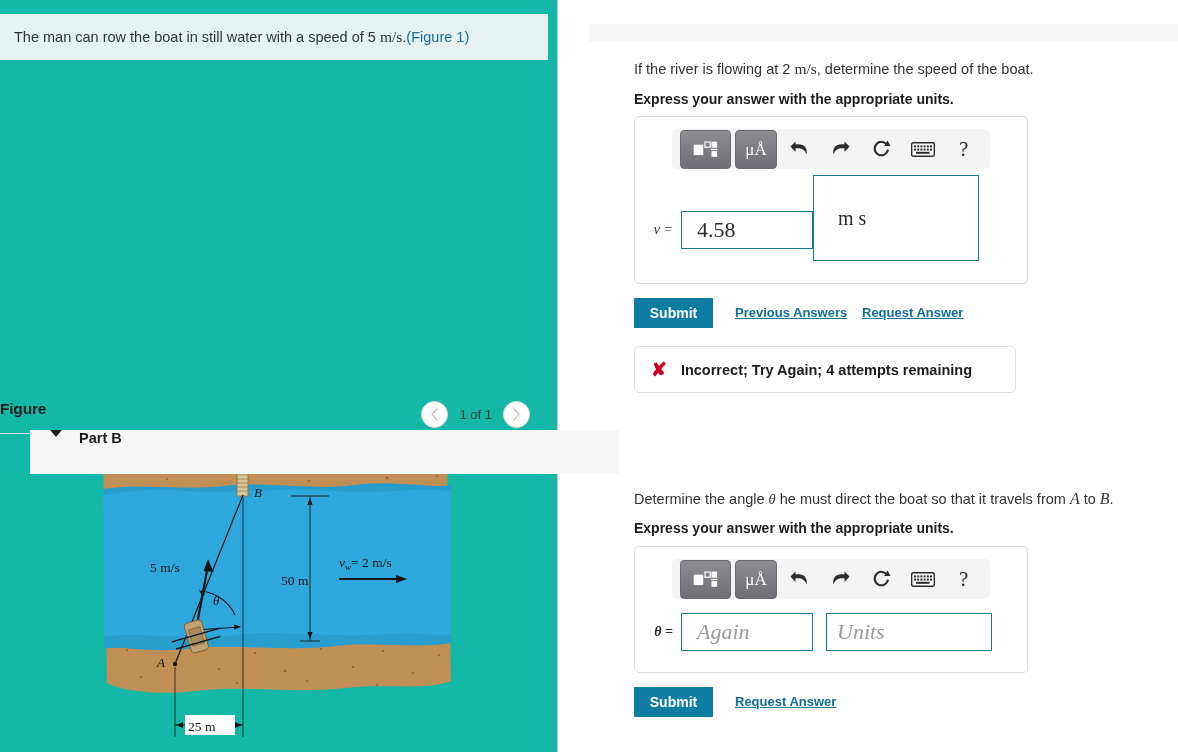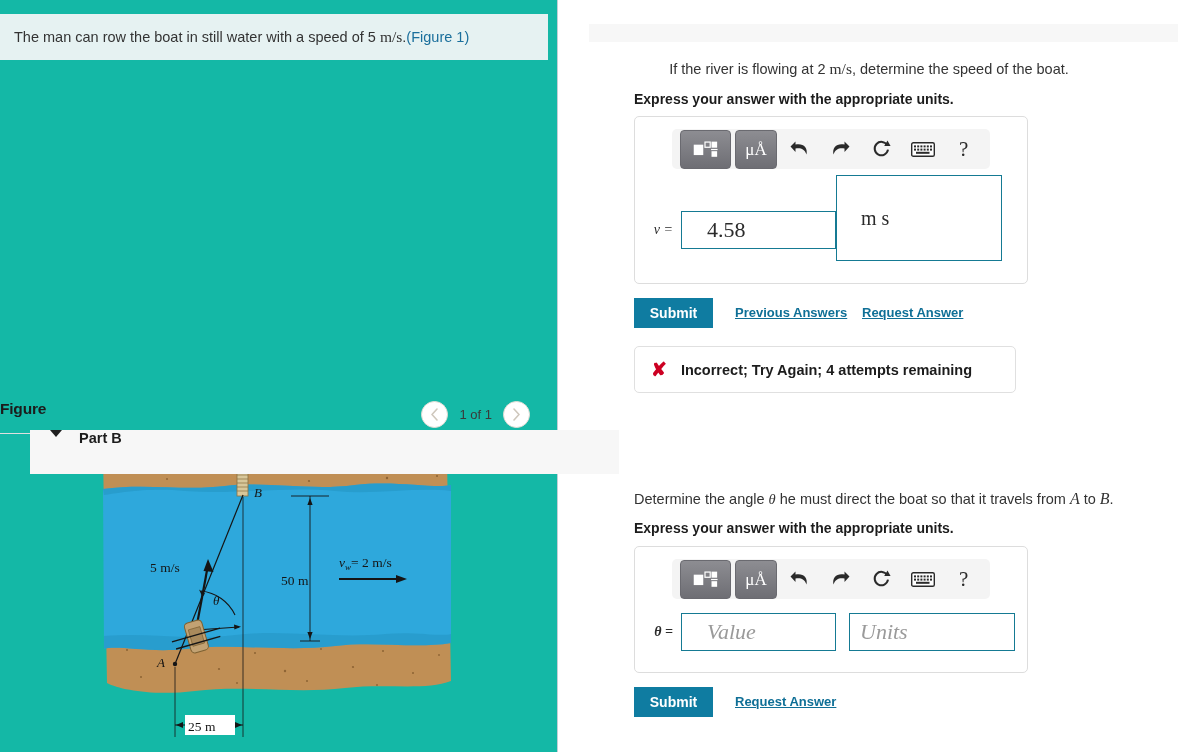--- a/index.html
+++ b/index.html
@@ -195,28 +195,28 @@
     width: 46px;
     text-align: right;
     padding-right: 8px;
     font-family: "Liberation Serif", serif;
     font-style: italic;
     font-size: 14px;
     color: #2b2b2b;
     box-sizing: border-box;
   }
   .value-field {
-    width: 155px;
+    width: 132px;
     height: 38px;
     border: 1px solid #157a93;
     background: #fff;
     font-family: "Liberation Serif", serif;
     font-size: 22px;
     color: #2b2b2b;
-    padding-left: 25px;
+    padding-left: 15px;
     box-sizing: border-box;
     display: flex;
     align-items: center;
   }
   .value-field.placeholder, .units-field.placeholder {
     color: #9a9a9a;
     font-style: italic;
   }
   .units-field {
     width: 166px;
@@ -442,21 +442,21 @@
         <rect x="90" y="270" width="50" height="20" fill="#ffffff"></rect>
         <text x="93" y="286" font-family="Liberation Serif, serif" font-size="13.5" fill="#151515">25 m</text>
       </svg>
     </div>
   </div>
 
   <div class="right-panel">
     <div class="part-bar-top"></div>
   </div>
 
-  <div class="qtext" style="top:58px; width:470px;text-align:center;">
+  <div class="qtext" style="top:58px; width:470px;">
     <span>If the river is flowing at 2 </span><span class="slashfrac">m/s</span><span>, determine the speed of the boat.</span>
   </div>
 
   <div class="qbold" style="top:91px;">Express your answer with the appropriate units.</div>
 
   <div class="answer-box" style="top:116px; height:168px;">
     <div class="toolbar">
       <div class="tb-btn">
         <svg class="tb-icon" viewBox="0 0 30 20">
           <rect x="2" y="5" width="11" height="12" fill="#fff"></rect>
@@ -589,21 +589,21 @@
               <rect x="19" y="6.6" width="2" height="2"></rect>
             <rect x="5" y="9.8" width="13.5" height="2"></rect>
           </g>
         </svg>
       </div>
       <div class="tb-plain qmark">?</div>
     </div>
 
     <div class="answer-row">
       <div class="var-label" style="font-weight:bold;">θ =</div>
-      <div class="value-field placeholder">Value</div>
+      <div class="value-field placeholder">Again</div>
       <div class="units-field placeholder" style="margin-left:13px;">Units</div>
     </div>
   </div>
 
   <button class="submit-btn" style="top:687px;">Submit</button>
   <a class="link-a" href="#" style="left:735px; top:694px;">Request Answer</a>
 
 </div>
 
 </body></html>

